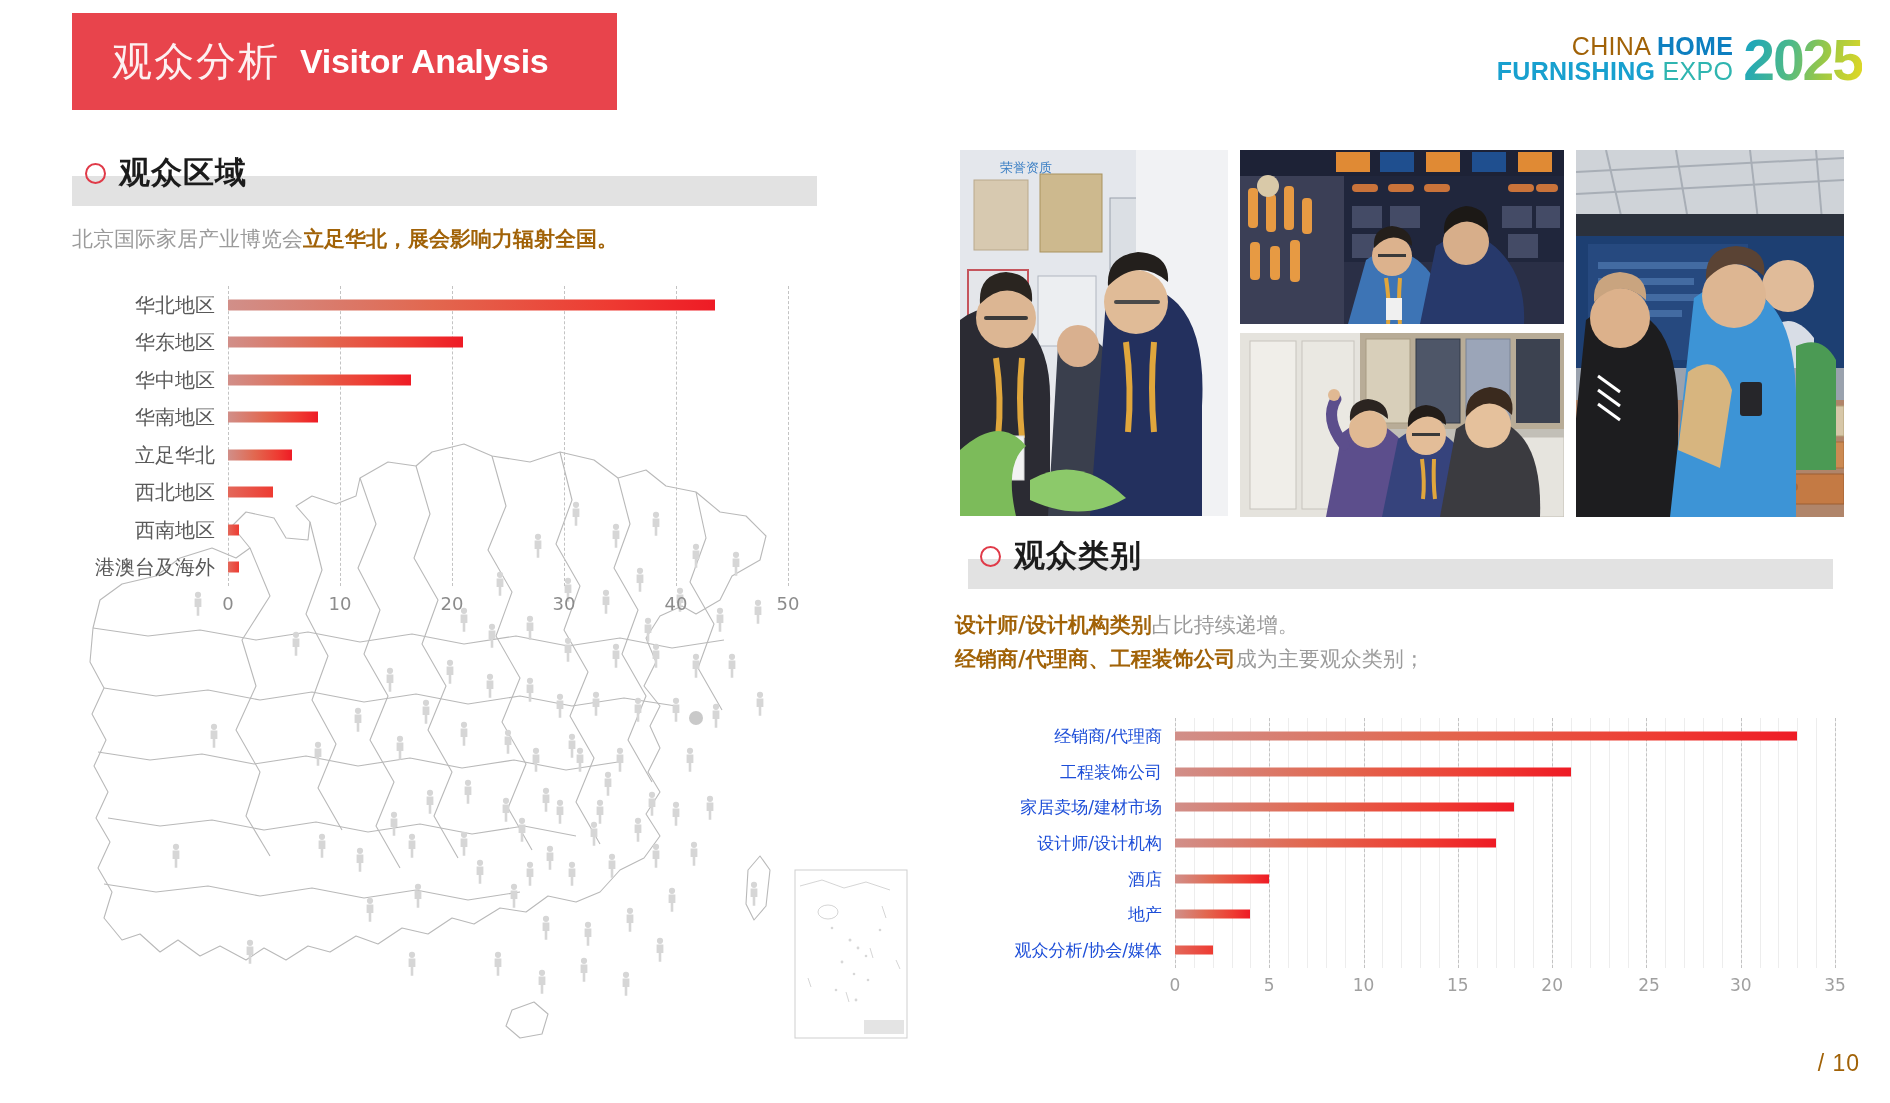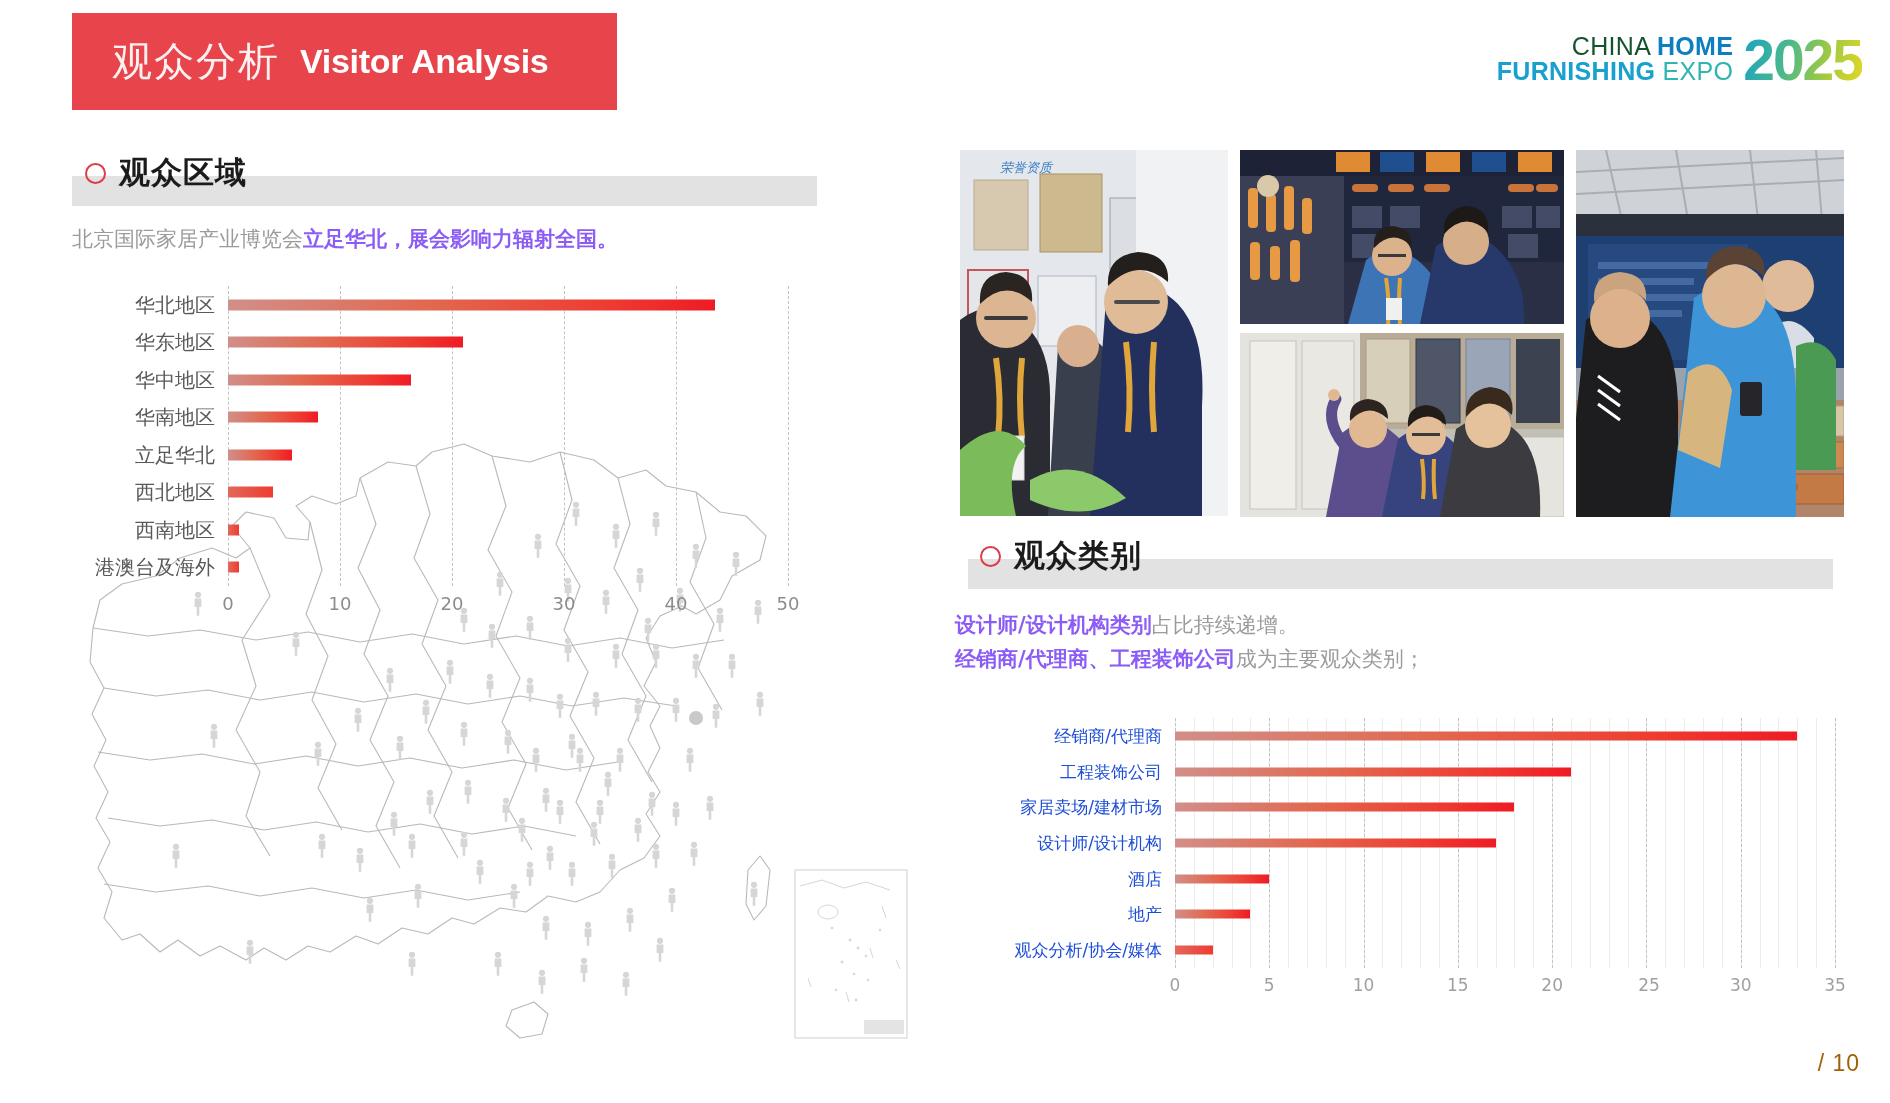--- a/index.html
+++ b/index.html
@@ -29,42 +29,42 @@
 
   .logo{
     position:absolute;right:28px;top:34px;
     display:flex;align-items:flex-end;gap:10px;
   }
   .logo-words{
     display:flex;flex-direction:column;align-items:flex-end;
     line-height:.99;
   }
   .logo-l1,.logo-l2{font-size:25px;font-weight:bold;letter-spacing:.3px;white-space:nowrap;}
-  .lt-thin{font-weight:400;color:#14532d;}
+  .lt-thin{font-weight:400;color:#a16207;}
   .lt-bold{font-weight:bold;color:#0d7fc0;}
   .lt-f{font-weight:bold;color:#18a0cf;}
   .lt-expo{font-weight:400;color:#2fb5b0;}
   .logo-year{
     font-size:57px;font-weight:bold;line-height:.82;
     background:linear-gradient(105deg,#16a3c4 0%,#4cb98a 38%,#9ec943 68%,#e3d824 100%);
     -webkit-background-clip:text;background-clip:text;color:transparent;
     letter-spacing:-2px;
   }
   .sec-bar{position:absolute;background:#e2e2e2;}
   .sec-head{position:absolute;display:flex;align-items:center;gap:13px;}
   .ring{
     width:21px;height:21px;border:2.6px solid #e03a48;border-radius:50%;
     box-sizing:border-box;flex:none;
   }
   .sec-title{font-size:31px;font-weight:bold;color:#1b1b1b;letter-spacing:1px;
     font-family:"DejaVu Sans",sans-serif;}
 
   .sec-desc{position:absolute;font-size:21px;color:#9b9b9b;line-height:1.62;
     font-family:"DejaVu Sans",sans-serif;}
-  .sec-desc b{color:#8b5cf6;font-weight:bold;}
+  .sec-desc b{color:#a16207;font-weight:bold;}
 
   
   .chart{position:absolute;}
   .chart .plot{position:absolute;left:0;top:0;right:0;bottom:0;}
   .cat-label{
     position:absolute;right:100%;padding-right:13px;
     font-size:20px;color:#595959;white-space:nowrap;
     transform:translateY(-50%);
     font-family:"DejaVu Sans",sans-serif;
   }
@@ -83,21 +83,21 @@
 
   
   .c2 .tick{font-size:17px;color:#a0a0a0;}
   .c2 .cat-label{font-size:17px;color:#1d4ed8;}
 
   
   .map-wrap{position:absolute;left:60px;top:400px;width:870px;height:660px;}
   .map-wrap svg{width:100%;height:100%;display:block;}
 
   
-  .photo{position:absolute;overflow:hidden;background:#d9d9d9;font-style:italic;}
+  .photo{position:absolute;overflow:hidden;background:#d9d9d9;}
   .photo svg{width:100%;height:100%;display:block;}
 
   
   .pageno{
     position:absolute;right:30px;bottom:26px;font-size:23px;color:#a16207;
     letter-spacing:1px;
   }
 </style>
 </head>
 <body>

